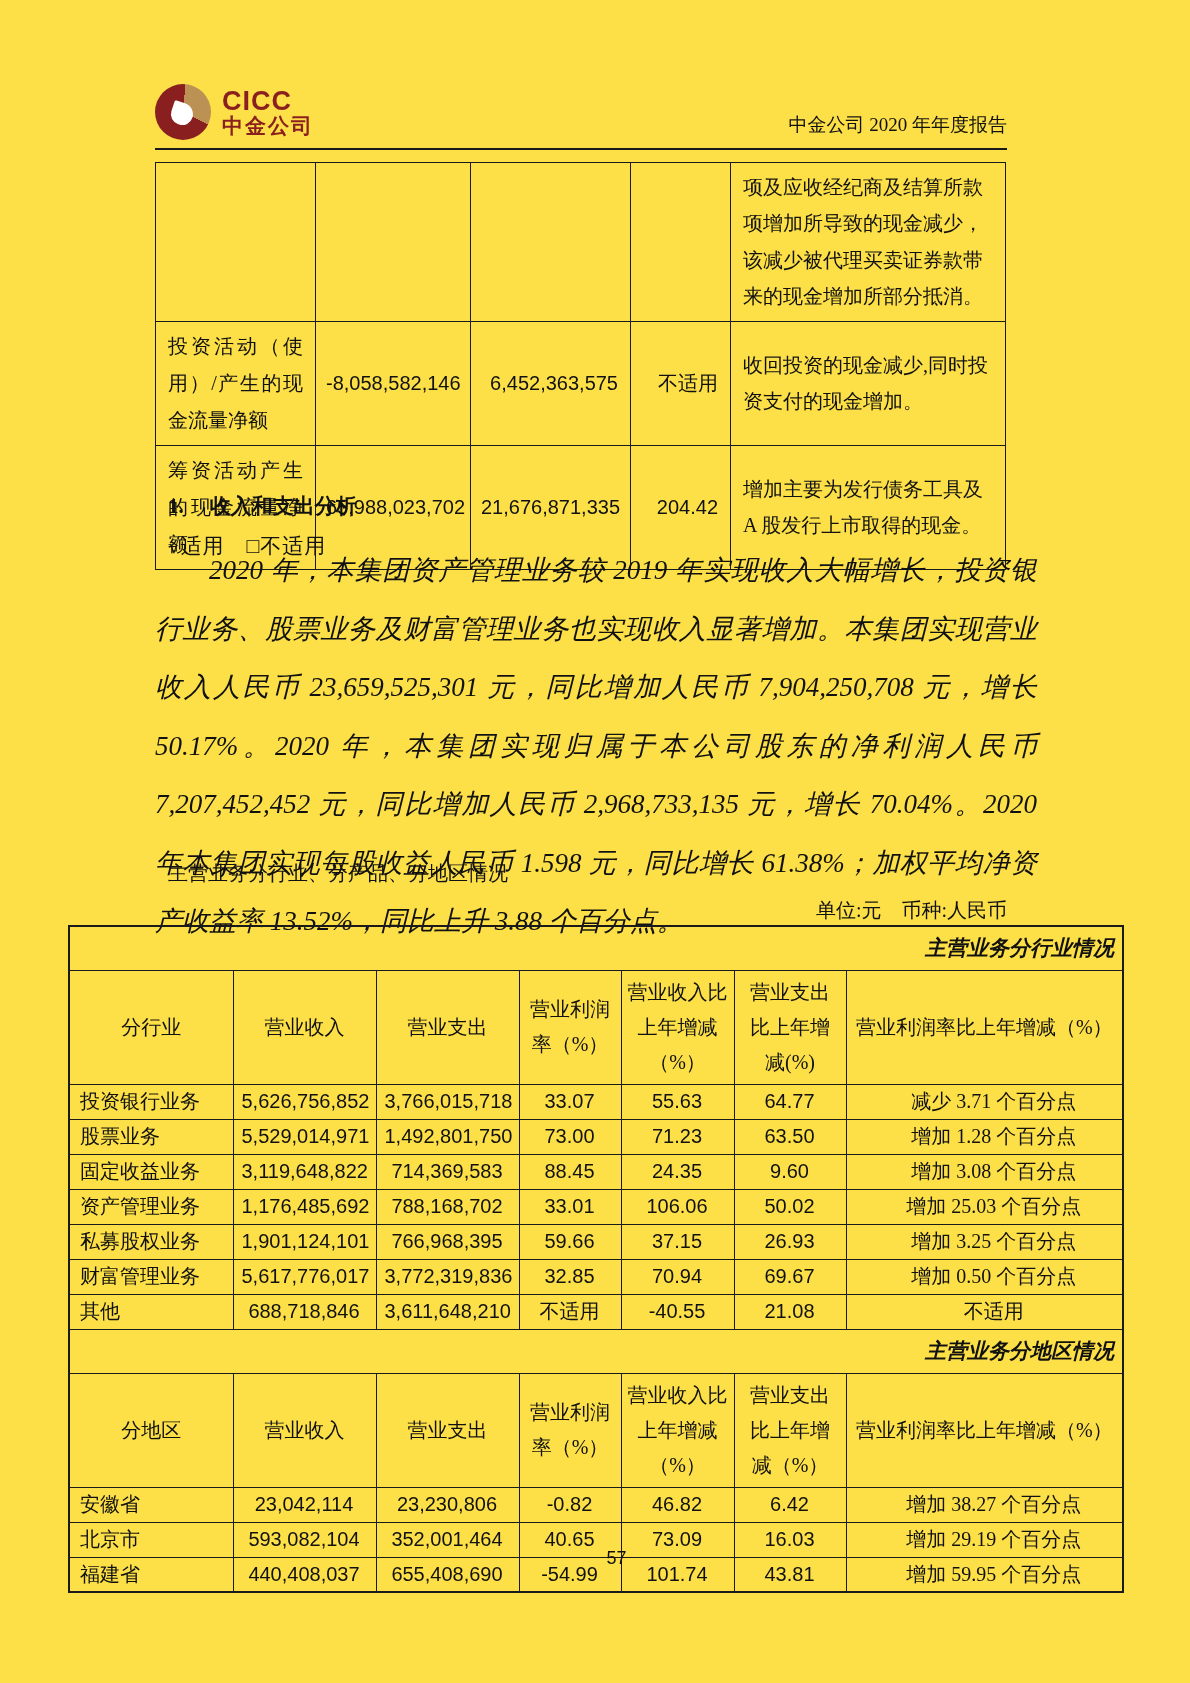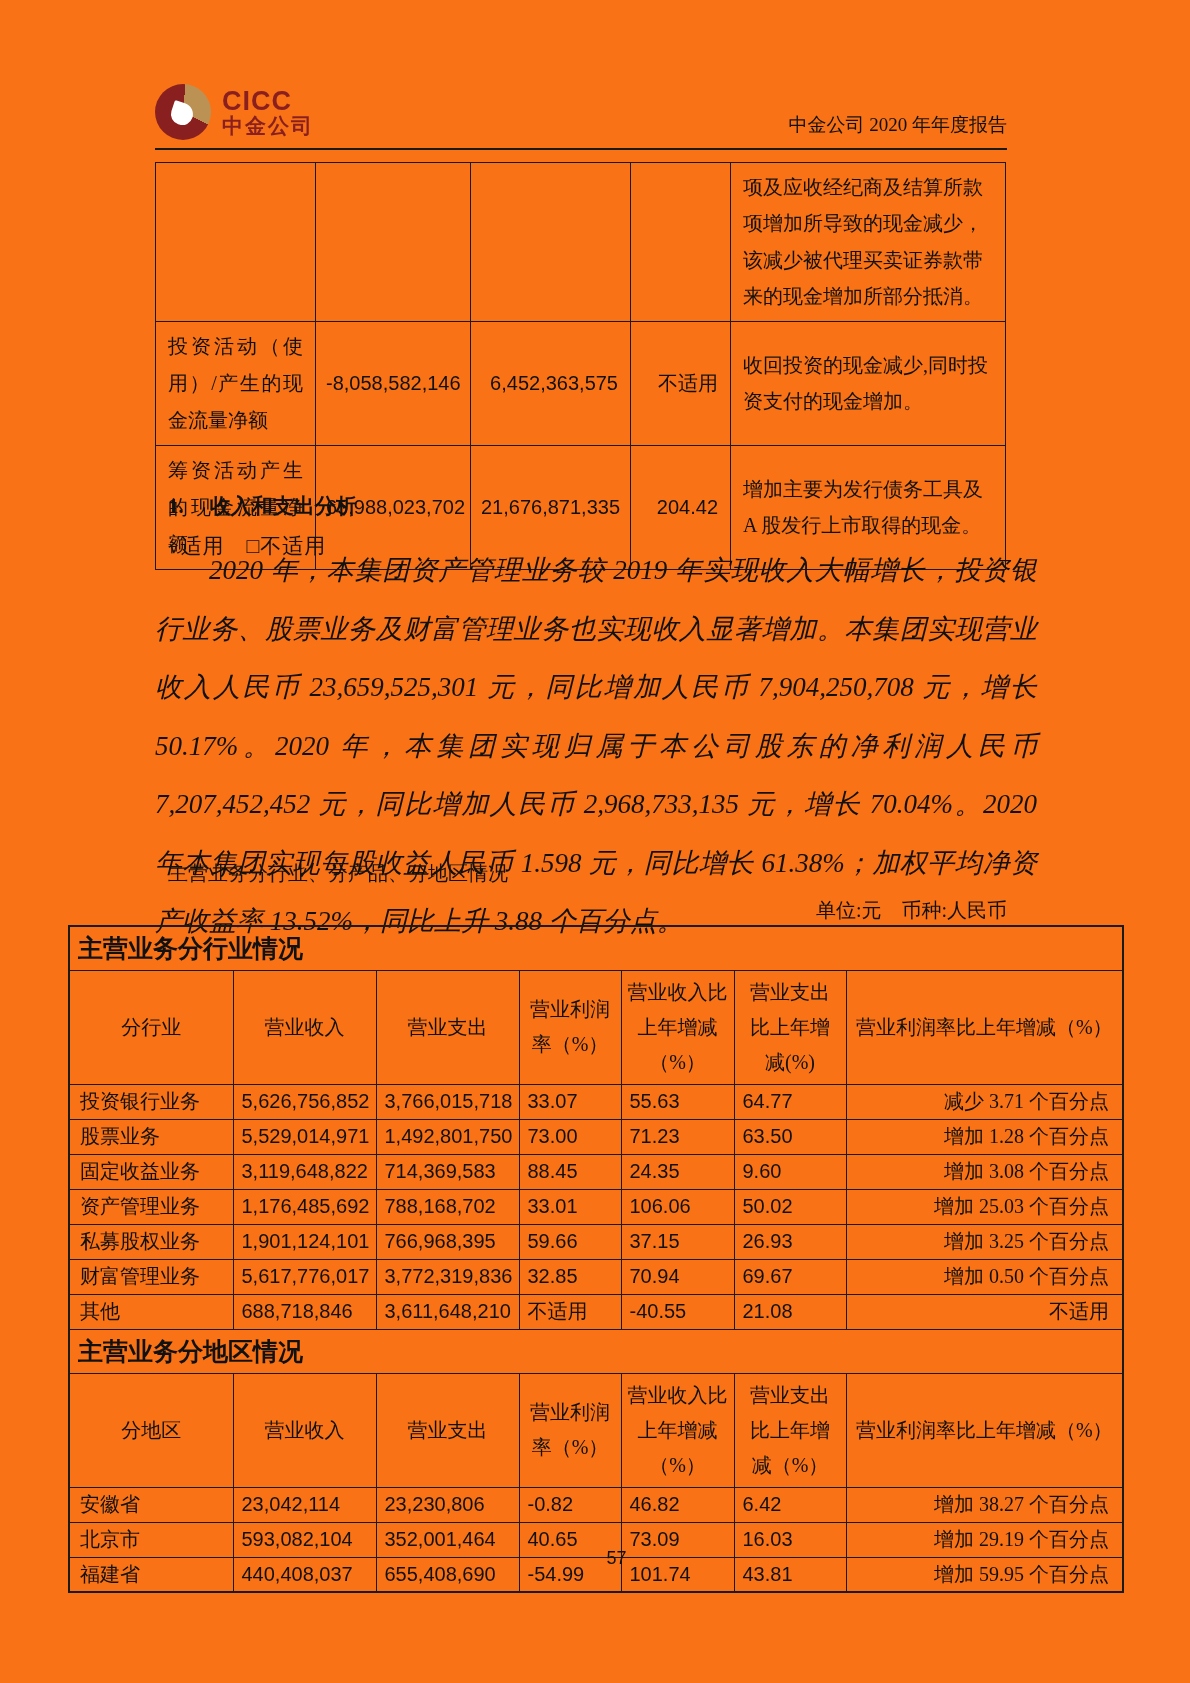--- a/index.html
+++ b/index.html
@@ -1,19 +1,19 @@
 <!DOCTYPE html>
 <html><head>
 <meta charset="utf-8">
 <style>
   * { margin:0; padding:0; box-sizing:border-box; }
   html,body { background:#e8e8e8; }
   body { font-family:"Liberation Serif","DejaVu Serif",serif; color:#111; }
   .page {
-    position:relative; width:1190px; height:1683px; background:#f97316;
+    position:relative; width:1190px; height:1683px; background:#fde047;
     margin:0 auto; overflow:hidden;
   }
 
   
   .hdr {
     position:absolute; left:155px; top:70px; width:852px;
     display:flex; justify-content:space-between; align-items:flex-end;
     border-bottom:2px solid #1a1a1a; padding-bottom:8px; height:80px;
   }
   .logo { display:flex; align-items:center; gap:11px; }
@@ -62,26 +62,26 @@
   .tbl-intro { position:absolute; left:168px; top:860px; font-size:20px; }
   .unit-note { position:absolute; left:155px; top:897px; width:852px; text-align:right; font-size:20px; }
 
   
   .main-table {
     position:absolute; left:68px; top:925px; width:1054px;
     border-collapse:collapse; table-layout:fixed; font-size:20px;
   }
   .main-table td, .main-table th { border:1px solid #1a1a1a; padding:3px 8px; vertical-align:middle; font-weight:normal; }
   .main-table { border:2px solid #1a1a1a; }
-  .mt-title td { height:44px; text-align:left; font-weight:bold; font-size:25px; }
+  .mt-title td { height:44px; text-align:right; font-weight:bold; font-size:21px;font-style:italic; }
   .mt-head th { height:88px; text-align:center; line-height:1.75; padding:4px 6px; }
   .mt-row { height:35px; }
   .mt-row td:first-child { text-align:left; padding-left:10px; }
-  .mt-row td.num { text-align:left; font-family:"Liberation Sans",sans-serif; padding-right:9px; }
-  .mt-row td.chg { text-align:right; padding-right:13px;padding-left:32px; }
+  .mt-row td.num { text-align:center; font-family:"Liberation Sans",sans-serif; padding-right:9px; }
+  .mt-row td.chg { text-align:center; padding-right:13px;padding-left:32px; }
 
   .page-number { position:absolute; left:0; top:1548px; width:1190px; text-align:center;
     font-size:18px; font-family:"Liberation Sans",sans-serif;padding-left:43px; }
 
   :root { --maroon:#8A1F1F; --gold:#BC9254; }
 </style>
 </head>
 <body>
 
 <div class="page">

